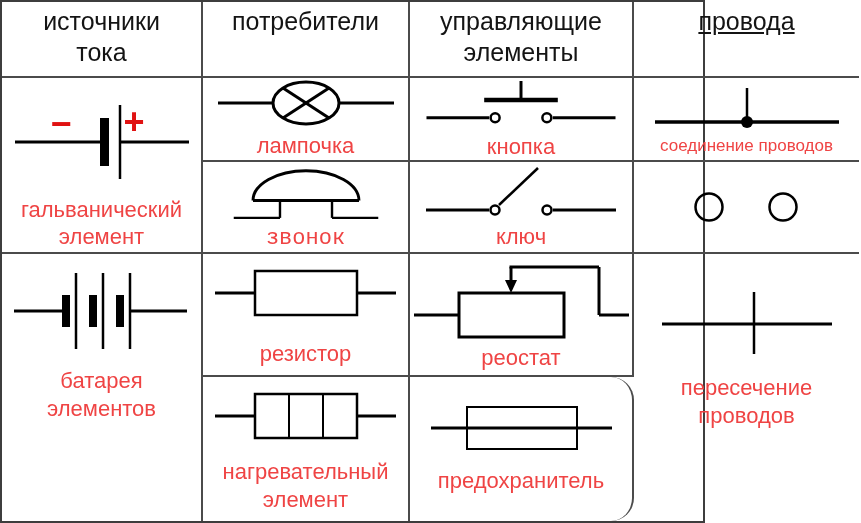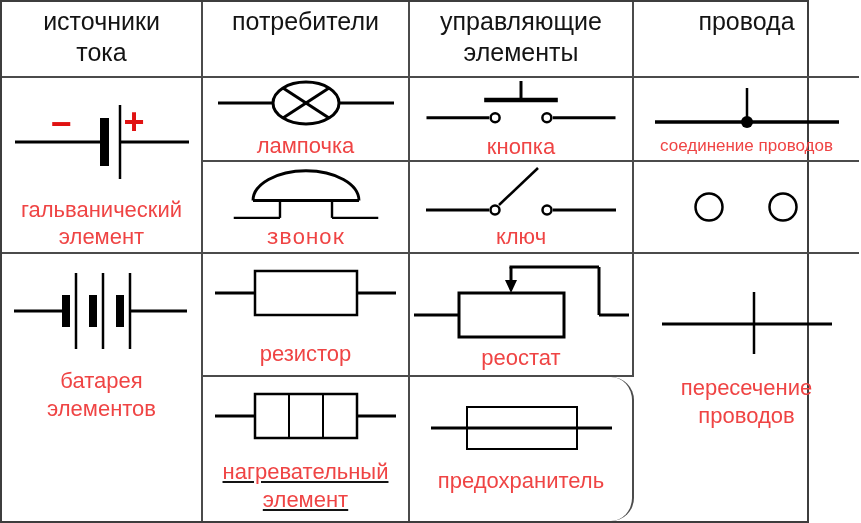--- a/index.html
+++ b/index.html
@@ -1,20 +1,20 @@
 <!DOCTYPE html>
 <html><head>
 <meta charset="utf-8">
 <style>
   * { margin:0; padding:0; box-sizing:border-box; }
   html,body { background:#fff; }
   body { font-family:"Liberation Sans", sans-serif; color:#141414; }
 
   .symbol-table {
-    width:809px; height:523px;
+    width:705px; height:523px;
     border:2px solid #3d3d3d;
     display:grid;
     grid-template-columns:201px 207px 224px 225px;
     grid-template-rows:76px 84px 92px 123px 144px;
     background:#fff;
   }
 
   .cell {
     display:flex; flex-direction:column;
     align-items:center; justify-content:center;
@@ -32,27 +32,27 @@
     text-align:center;
   }
 
   .label { font-size:22px; line-height:1.24; text-align:center; color:#ef4444; }
   .label-sm { font-size:17px; }
 
   
   .h1 { grid-column:1; grid-row:1; }
   .h2 { grid-column:2; grid-row:1; }
   .h3 { grid-column:3; grid-row:1;align-items:center; }
-  .h4 { grid-column:4; grid-row:1; }
+  .h4 { grid-column:4; grid-row:1;text-decoration:underline; }
   .c-galvanic  { grid-column:1; grid-row:2 / span 2; gap:6px; }
   .c-battery   { grid-column:1; grid-row:4 / span 2; gap:6px; padding-bottom:92px; }
   .c-lamp      { grid-column:2; grid-row:2; gap:5px; }
   .c-bell      { grid-column:2; grid-row:3; gap:3px;font-family:Liberation Mono, monospace; }
   .c-resistor  { grid-column:2; grid-row:4; gap:16px; }
-  .c-heating   { grid-column:2; grid-row:5; gap:11px;text-decoration:underline; }
+  .c-heating   { grid-column:2; grid-row:5; gap:11px; }
   .c-button    { grid-column:3; grid-row:2; gap:3px; }
   .c-key       { grid-column:3; grid-row:3; gap:1px; }
   .c-rheostat  { grid-column:3; grid-row:4; gap:5px; }
   .c-fuse      { grid-column:3; grid-row:5; gap:14px;border-radius:23px; }
   .c-junction  { grid-column:4; grid-row:2; gap:1px; }
   .c-terminals { grid-column:4; grid-row:3; gap:9px; }
   .c-crossing  { grid-column:4; grid-row:4 / span 2; gap:16px; padding-bottom:58px; }
 
   .sym { display:block; }
 

